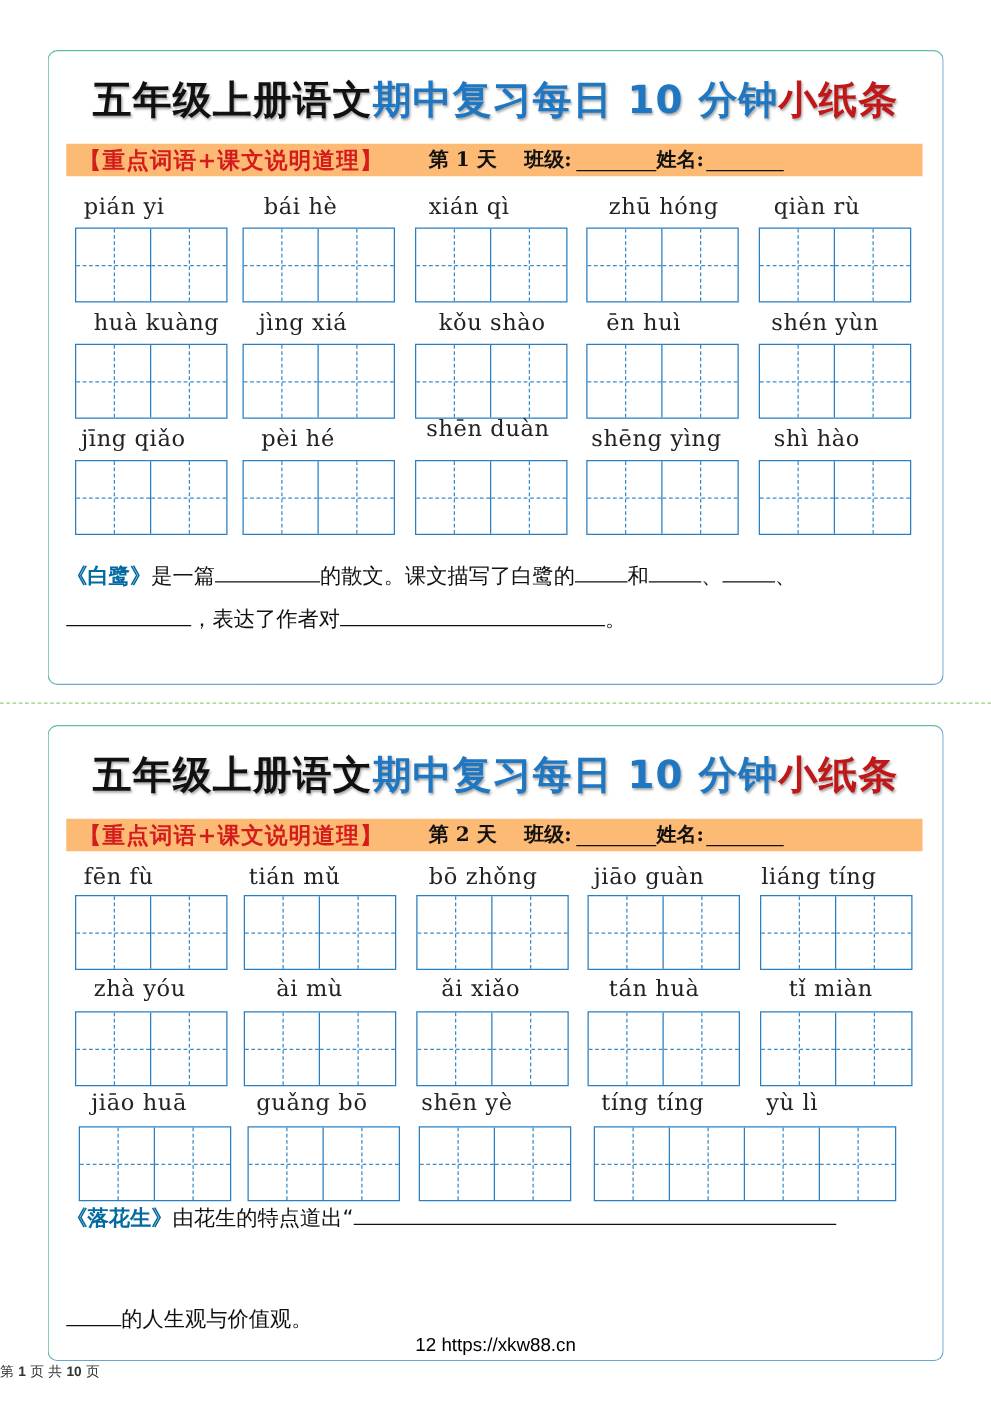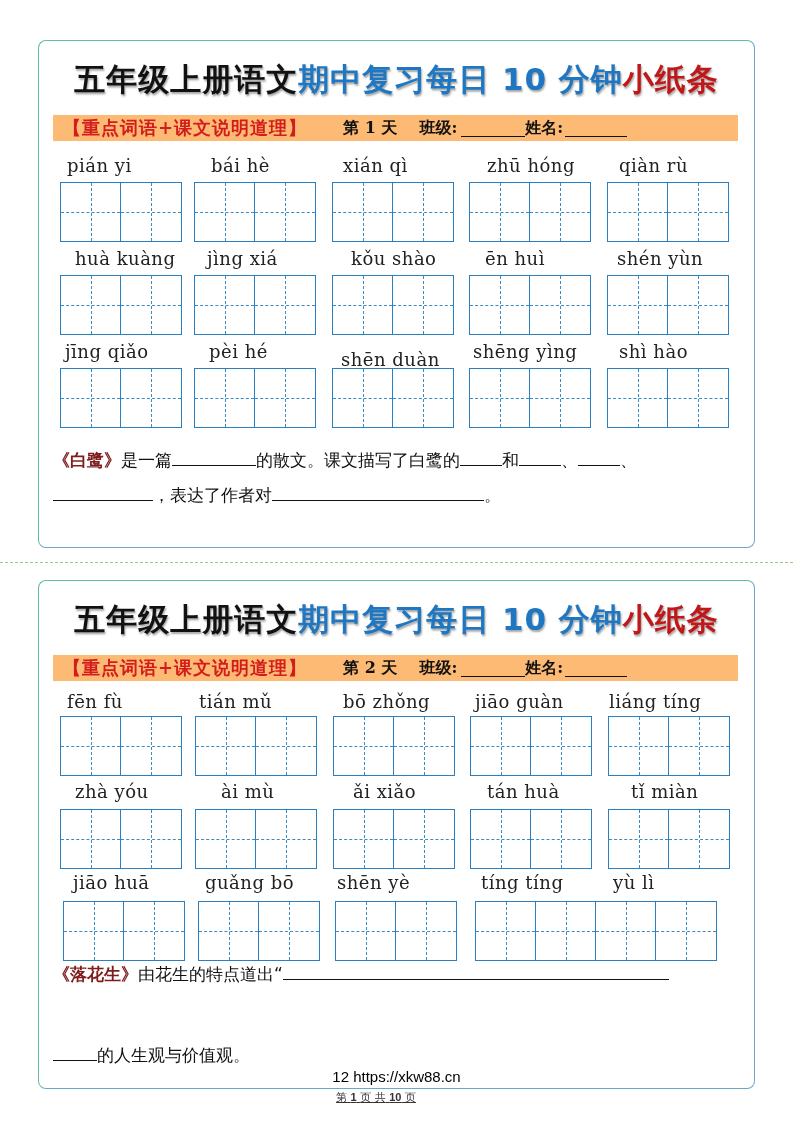--- a/index.html
+++ b/index.html
@@ -62,35 +62,35 @@
   .tz .cell::after {
     content: ""; position: absolute; top: 50%; left: 0; right: 0;
     border-top: 1px dashed #3a8cc8;
   }
 
   .para {
     position: absolute; left: 14px; width: 690px;
     font-family: "DejaVu Sans", sans-serif; font-size: 17px; color: #111;
     white-space: nowrap;
   }
-  .para .book { color: #7f1d1d; font-weight: bold; }
+  .para .book { color: #0369a1; font-weight: bold; }
   .ul { display: inline-block; border-bottom: 1.3px solid #111; height: 17px; vertical-align: baseline; }
 
   .divider {
     position: absolute; left: 0; width: 793px; top: 562px;
     border-top: 1.5px dashed #9ccc7a;
   }
 
   .watermark {
     position: absolute; left: 0; width: 793px; top: 1068px; text-align: center;
     font-family: "Liberation Sans", sans-serif; font-size: 15px; color: #000000;
   }
   .pageno {
-    position: absolute; left: 0; width: 752px; top: 1090px; text-align: center;
-    font-family: "DejaVu Serif", serif; font-size: 11px; color: #333; text-decoration: underline;
+    position: absolute; left: 0; width: 752px; top: 1090px; text-align: left;
+    font-family: "DejaVu Serif", serif; font-size: 11px; color: #333;
   }
   .pageno b { font-family: "Liberation Sans", sans-serif; }
 </style>
 </head>
 <body>
 
 <div class="card" id="card1">
   <div class="title">
     <span class="t1">五年级上册语文</span><span class="t2">期中复习每日 10 分钟</span><span class="t3">小纸条</span>
   </div>
@@ -152,21 +152,21 @@
       <div class="cell"></div>
       <div class="cell"></div>
     </div>
   <div class="tz" style="left:568px;top:234px;width:122px">
       <div class="cell"></div>
       <div class="cell"></div>
     </div>
 
   <span class="py" style="left:26px;top:300px">jīng qiǎo</span>
   <span class="py" style="left:170px;top:300px">pèi   hé</span>
-  <span class="py" style="left:302px;top:308px">shēn duàn</span>
+  <span class="py" style="left:302px;top:292px">shēn duàn</span>
   <span class="py" style="left:434px;top:300px">shēng yìng</span>
   <span class="py" style="left:580px;top:300px">shì hào</span>
 
   <div class="tz" style="left:21px;top:327px;width:122px">
       <div class="cell"></div>
       <div class="cell"></div>
     </div>
   <div class="tz" style="left:155px;top:327px;width:122px">
       <div class="cell"></div>
       <div class="cell"></div>

